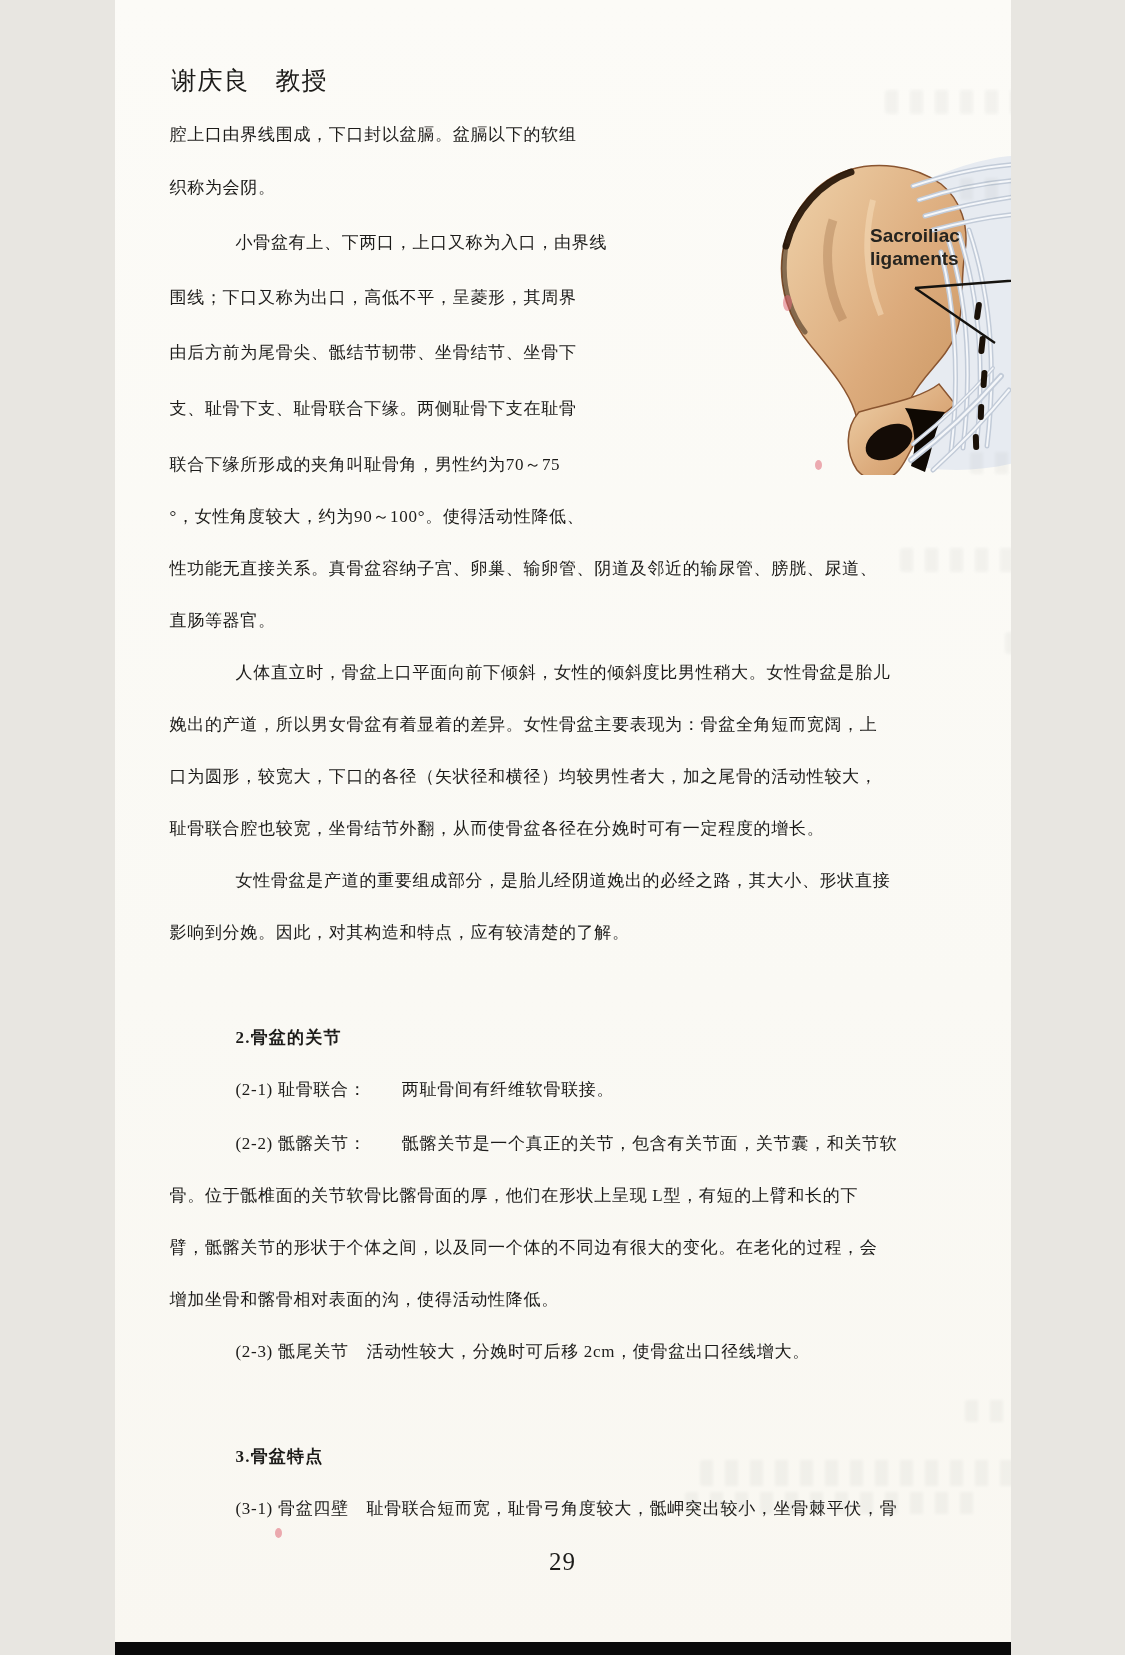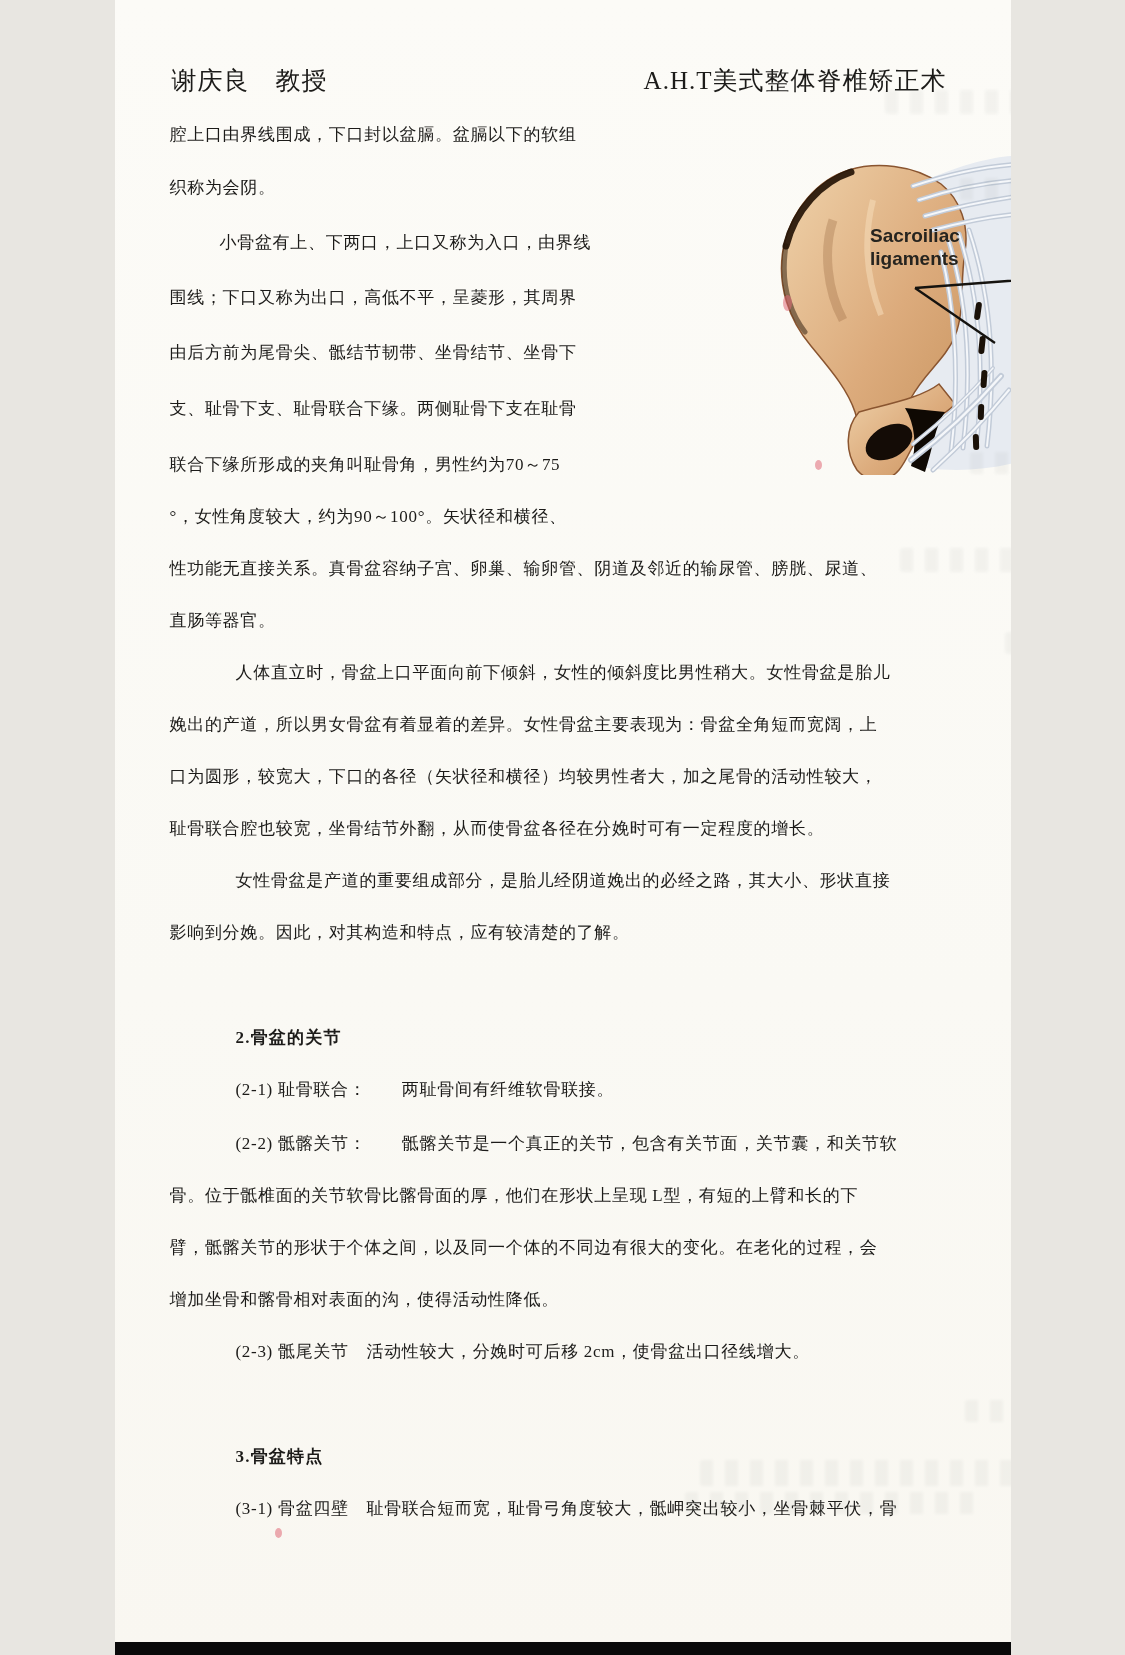--- a/index.html
+++ b/index.html
@@ -49,31 +49,30 @@
     font-family:"Liberation Sans","DejaVu Sans",sans-serif;
     font-weight:bold;
   }
 </style>
 </head>
 <body>
 
 <div class="scan">
 
   <div class="hdr hdr-left">谢庆良　教授</div>
-  <div class="hdr hdr-right">A.H.T美式整体脊椎矫正术</div>
 
   <div id="text-layer">
       <div class="line" style="left: 55px; top: 118px;">腔上口由界线围成，下口封以盆膈。盆膈以下的软组</div>
       <div class="line" style="left: 55px; top: 171px;">织称为会阴。</div>
-      <div class="line" style="left: 105px; top: 226px;">小骨盆有上、下两口，上口又称为入口，由界线</div>
+      <div class="line" style="left: 121px; top: 226px;">小骨盆有上、下两口，上口又称为入口，由界线</div>
       <div class="line" style="left: 55px; top: 281px;">围线；下口又称为出口，高低不平，呈菱形，其周界</div>
       <div class="line" style="left: 55px; top: 336px; text-align: right;">由后方前为尾骨尖、骶结节韧带、坐骨结节、坐骨下</div>
       <div class="line" style="left: 55px; top: 392px;">支、耻骨下支、耻骨联合下缘。两侧耻骨下支在耻骨</div>
       <div class="line" style="left: 55px; top: 448px;">联合下缘所形成的夹角叫耻骨角，男性约为70～75</div>
-      <div class="line" style="left: 55px; top: 500px;">°，女性角度较大，约为90～100°。矢状径和横径、</div>
+      <div class="line" style="left: 55px; top: 500px;">°，女性角度较大，约为90～100°。使得活动性降低、</div>
       <div class="line" style="left: 55px; top: 552px;">性功能无直接关系。真骨盆容纳子宫、卵巢、输卵管、阴道及邻近的输尿管、膀胱、尿道、</div>
       <div class="line" style="left: 55px; top: 604px;">直肠等器官。</div>
       <div class="line" style="left: 121px; top: 656px;">人体直立时，骨盆上口平面向前下倾斜，女性的倾斜度比男性稍大。女性骨盆是胎儿</div>
       <div class="line" style="left: 55px; top: 708px;">娩出的产道，所以男女骨盆有着显着的差异。女性骨盆主要表现为：骨盆全角短而宽阔，上</div>
       <div class="line" style="left: 55px; top: 760px;">口为圆形，较宽大，下口的各径（矢状径和横径）均较男性者大，加之尾骨的活动性较大，</div>
       <div class="line" style="left: 55px; top: 812px;">耻骨联合腔也较宽，坐骨结节外翻，从而使骨盆各径在分娩时可有一定程度的增长。</div>
       <div class="line" style="left: 121px; top: 864px;">女性骨盆是产道的重要组成部分，是胎儿经阴道娩出的必经之路，其大小、形状直接</div>
       <div class="line" style="left: 55px; top: 916px;">影响到分娩。因此，对其构造和特点，应有较清楚的了解。</div>
       <div class="line bold" style="left: 121px; top: 1021px;">2.骨盆的关节</div>
       <div class="line" style="left: 121px; top: 1073px;">(2-1) 耻骨联合：　　两耻骨间有纤维软骨联接。</div>
@@ -222,15 +221,16 @@
   <div class="smudge" style="left:785px;top:548px;width:240px;height:24px;"></div>
   <div class="smudge" style="left:890px;top:632px;width:150px;height:22px;"></div>
   <div class="smudge" style="left:850px;top:1400px;width:190px;height:22px;"></div>
   <div class="smudge" style="left:585px;top:1460px;width:335px;height:26px;"></div>
   <div class="smudge" style="left:570px;top:1492px;width:300px;height:22px;"></div>
 
   <div class="speck" style="left:668px;top:295px;width:9px;height:16px;"></div>
   <div class="speck" style="left:700px;top:460px;width:7px;height:10px;"></div>
   <div class="speck" style="left:160px;top:1528px;width:7px;height:10px;"></div>
 
+  <div class="pagenum">29</div>
 
   <div class="edge-band"></div>
 </div>
 
 </body></html>

